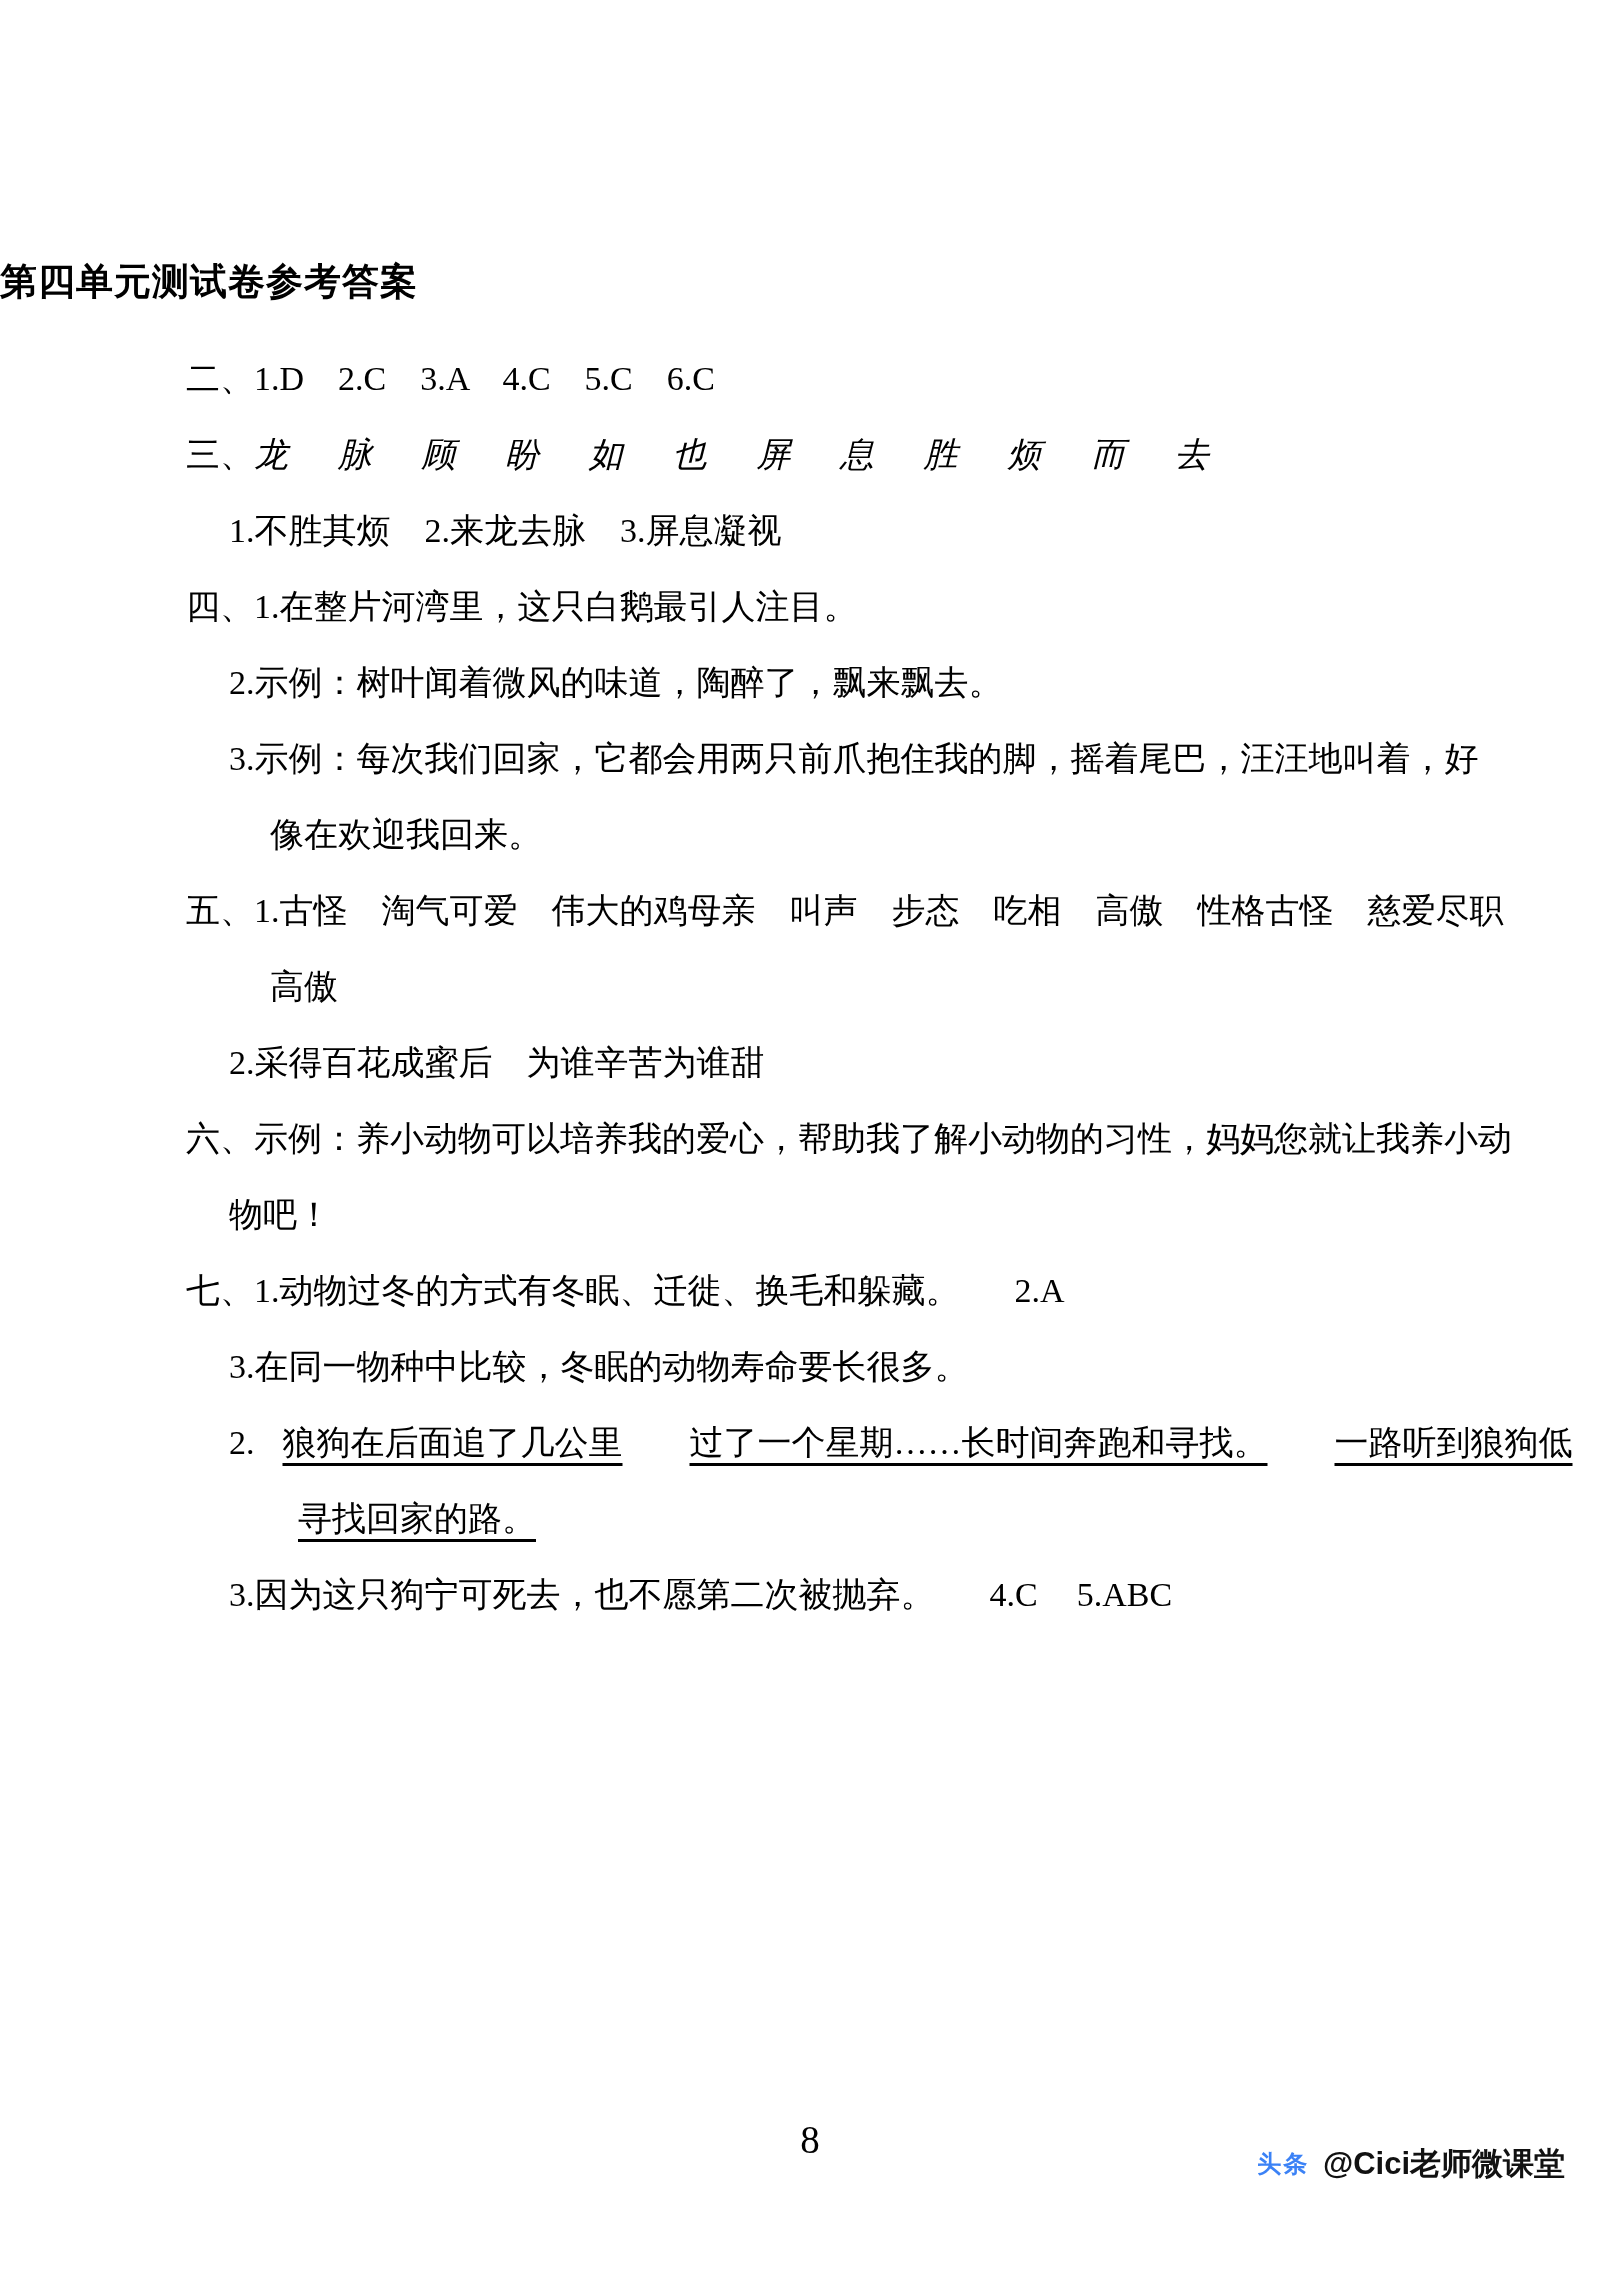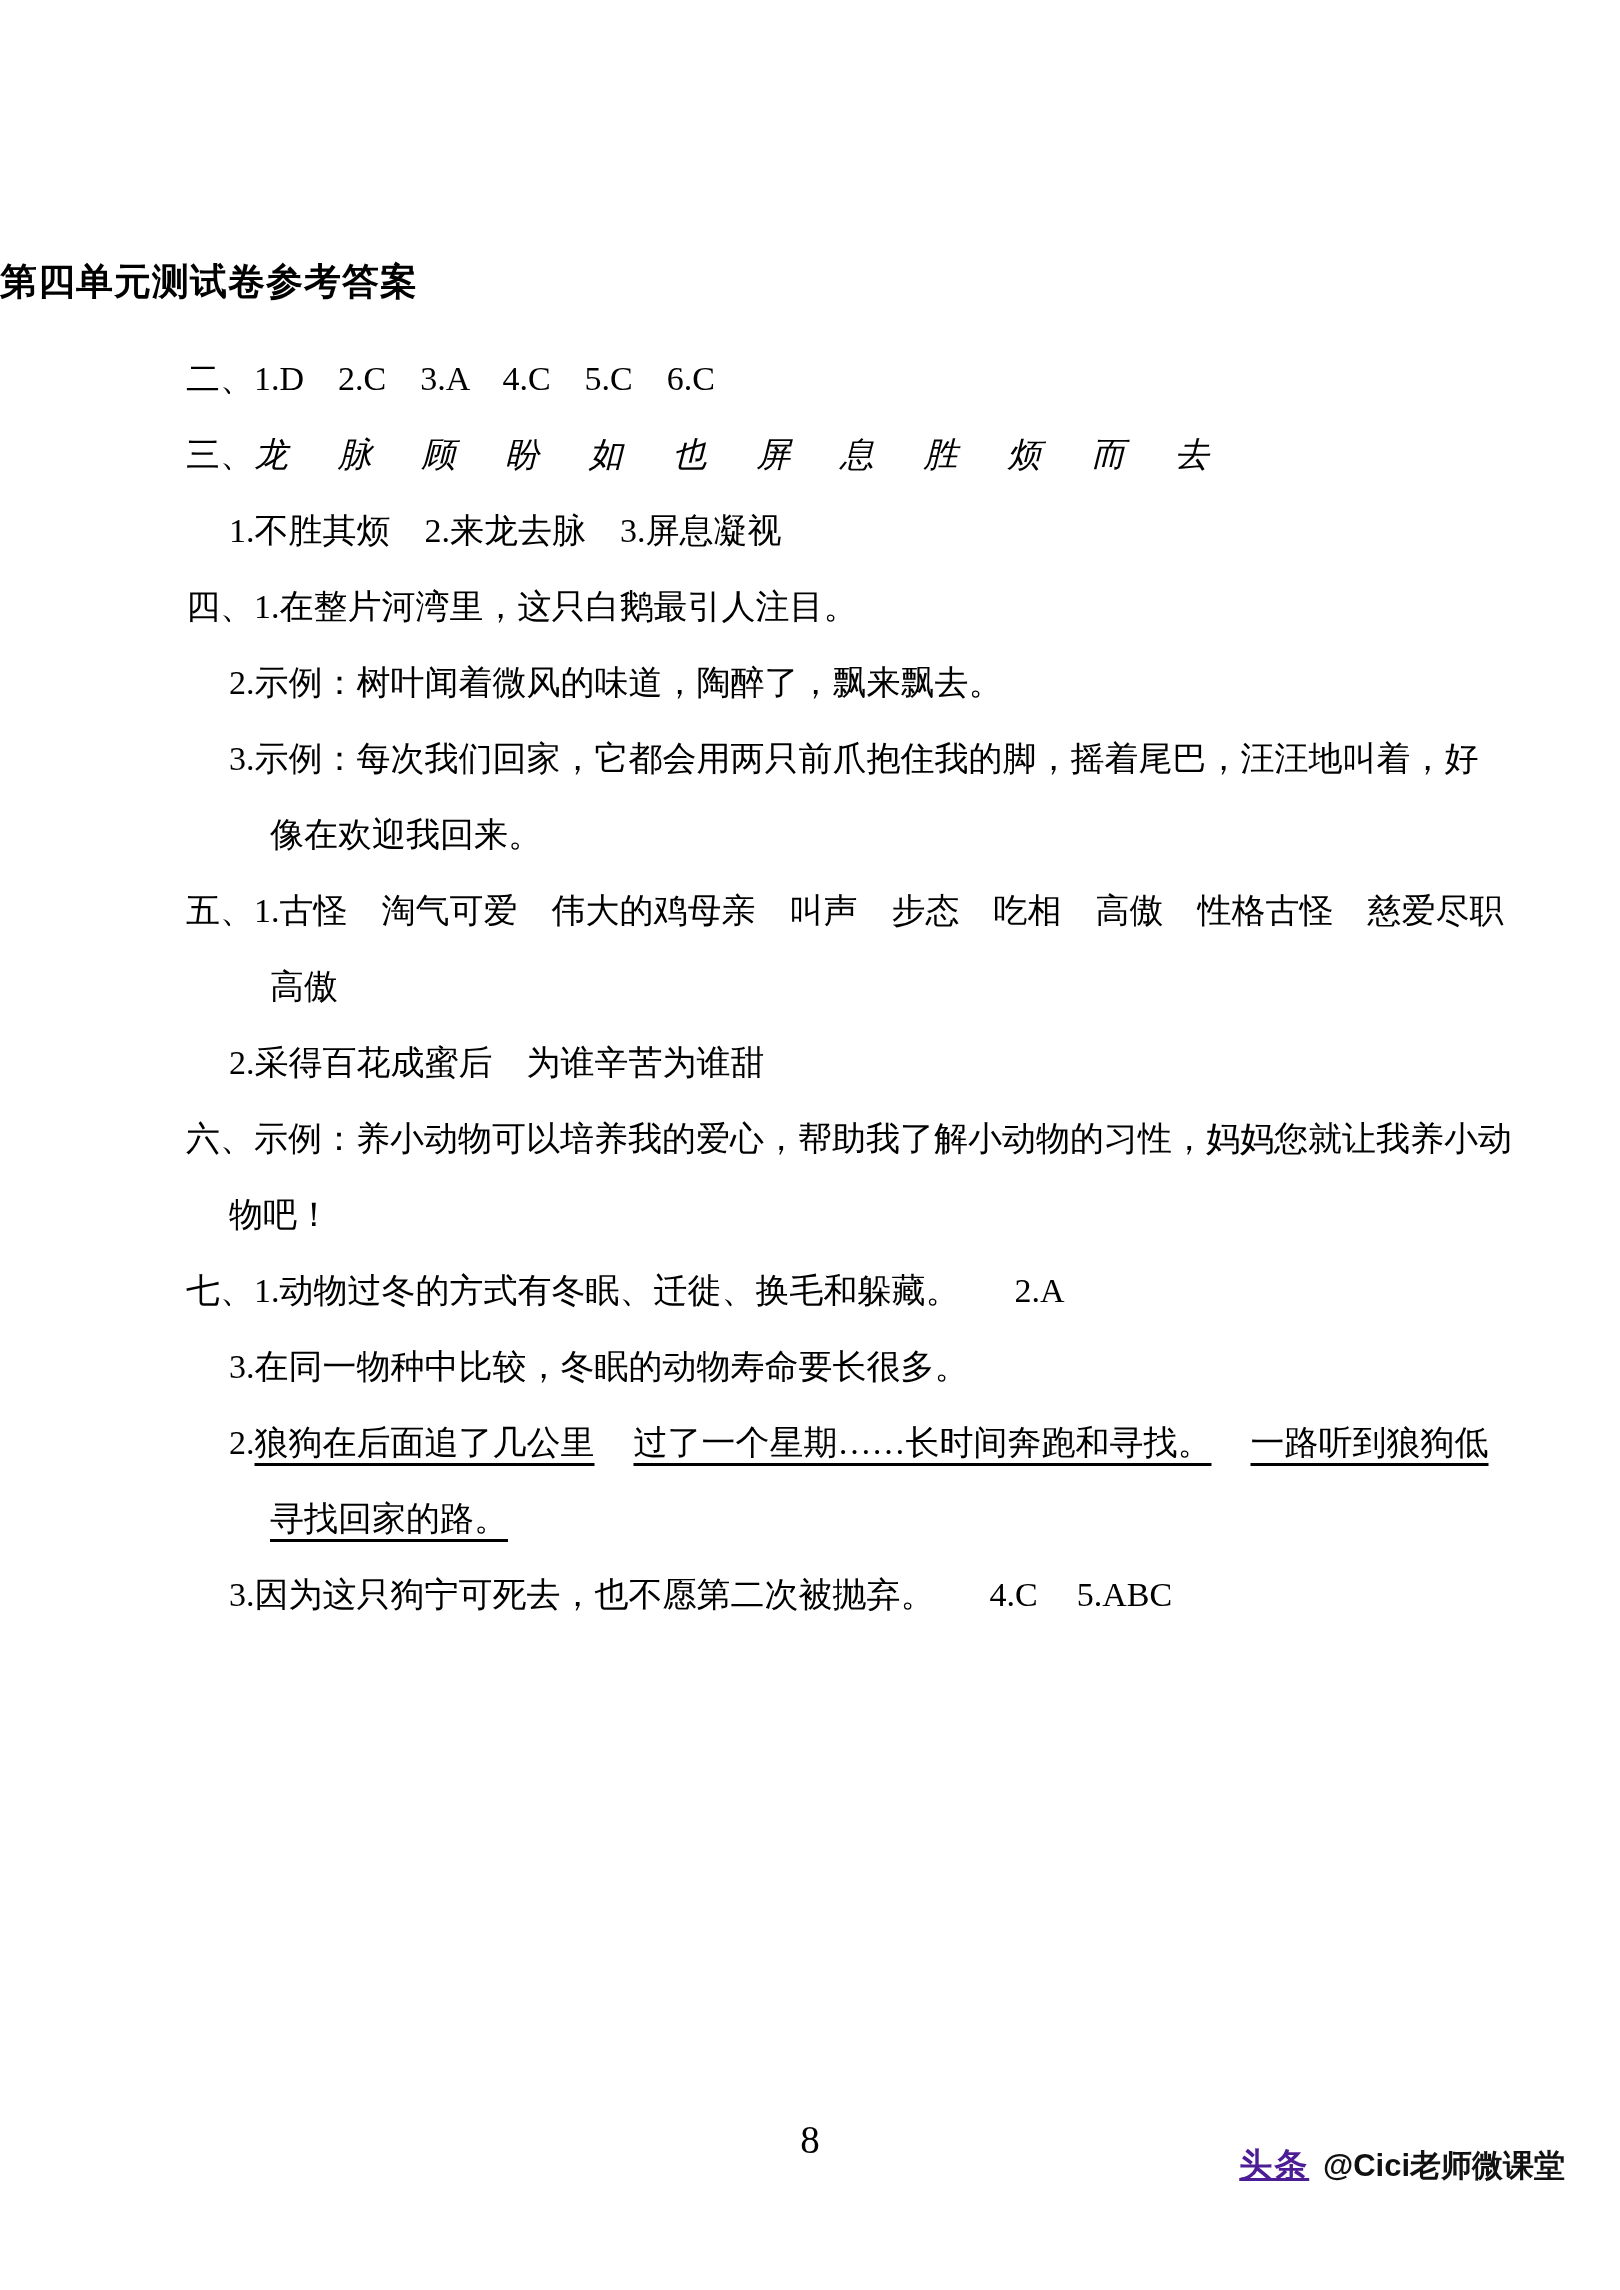--- a/index.html
+++ b/index.html
@@ -56,20 +56,21 @@
   .spaced {
     letter-spacing: 20.6px;
     font-style: italic;
   }
   .gap-md { display: inline-block; width: 39px; }
   .gap-lg { display: inline-block; width: 55px; }
   .ul {
     text-decoration: underline;
     text-underline-offset: 8.8px;
     text-decoration-thickness: 2.9px;
+    margin-left: 28px;
   }
   .page-number {
     position: absolute;
     left: 0;
     top: 2117px;
     width: 1620px;
     text-align: center;
     font-size: 39px;
     color: #000;
     font-family: "Liberation Serif", "DejaVu Serif", serif;
@@ -77,26 +78,25 @@
   .watermark {
     position: absolute;
     right: 55px;
     top: 2143px;
     display: flex;
     align-items: center;
     gap: 13.7px;
     color: #1a1a1a;
   }
   .wm-toutiao {
-    font-size: 33px;
+    font-size: 24px;
     font-weight: bold;
     letter-spacing: 2px;
     font-family: "Liberation Sans", "DejaVu Sans", sans-serif;
-    color: #4c1d95;
-    text-decoration: underline;
+    color: #3b82f6;
   }
   .wm-name {
     font-size: 31px;
     font-weight: bold;
     letter-spacing: 0px;
     font-family: "Liberation Sans", "DejaVu Sans", sans-serif;
     color: #111;
   }
 </style>
 </head>

